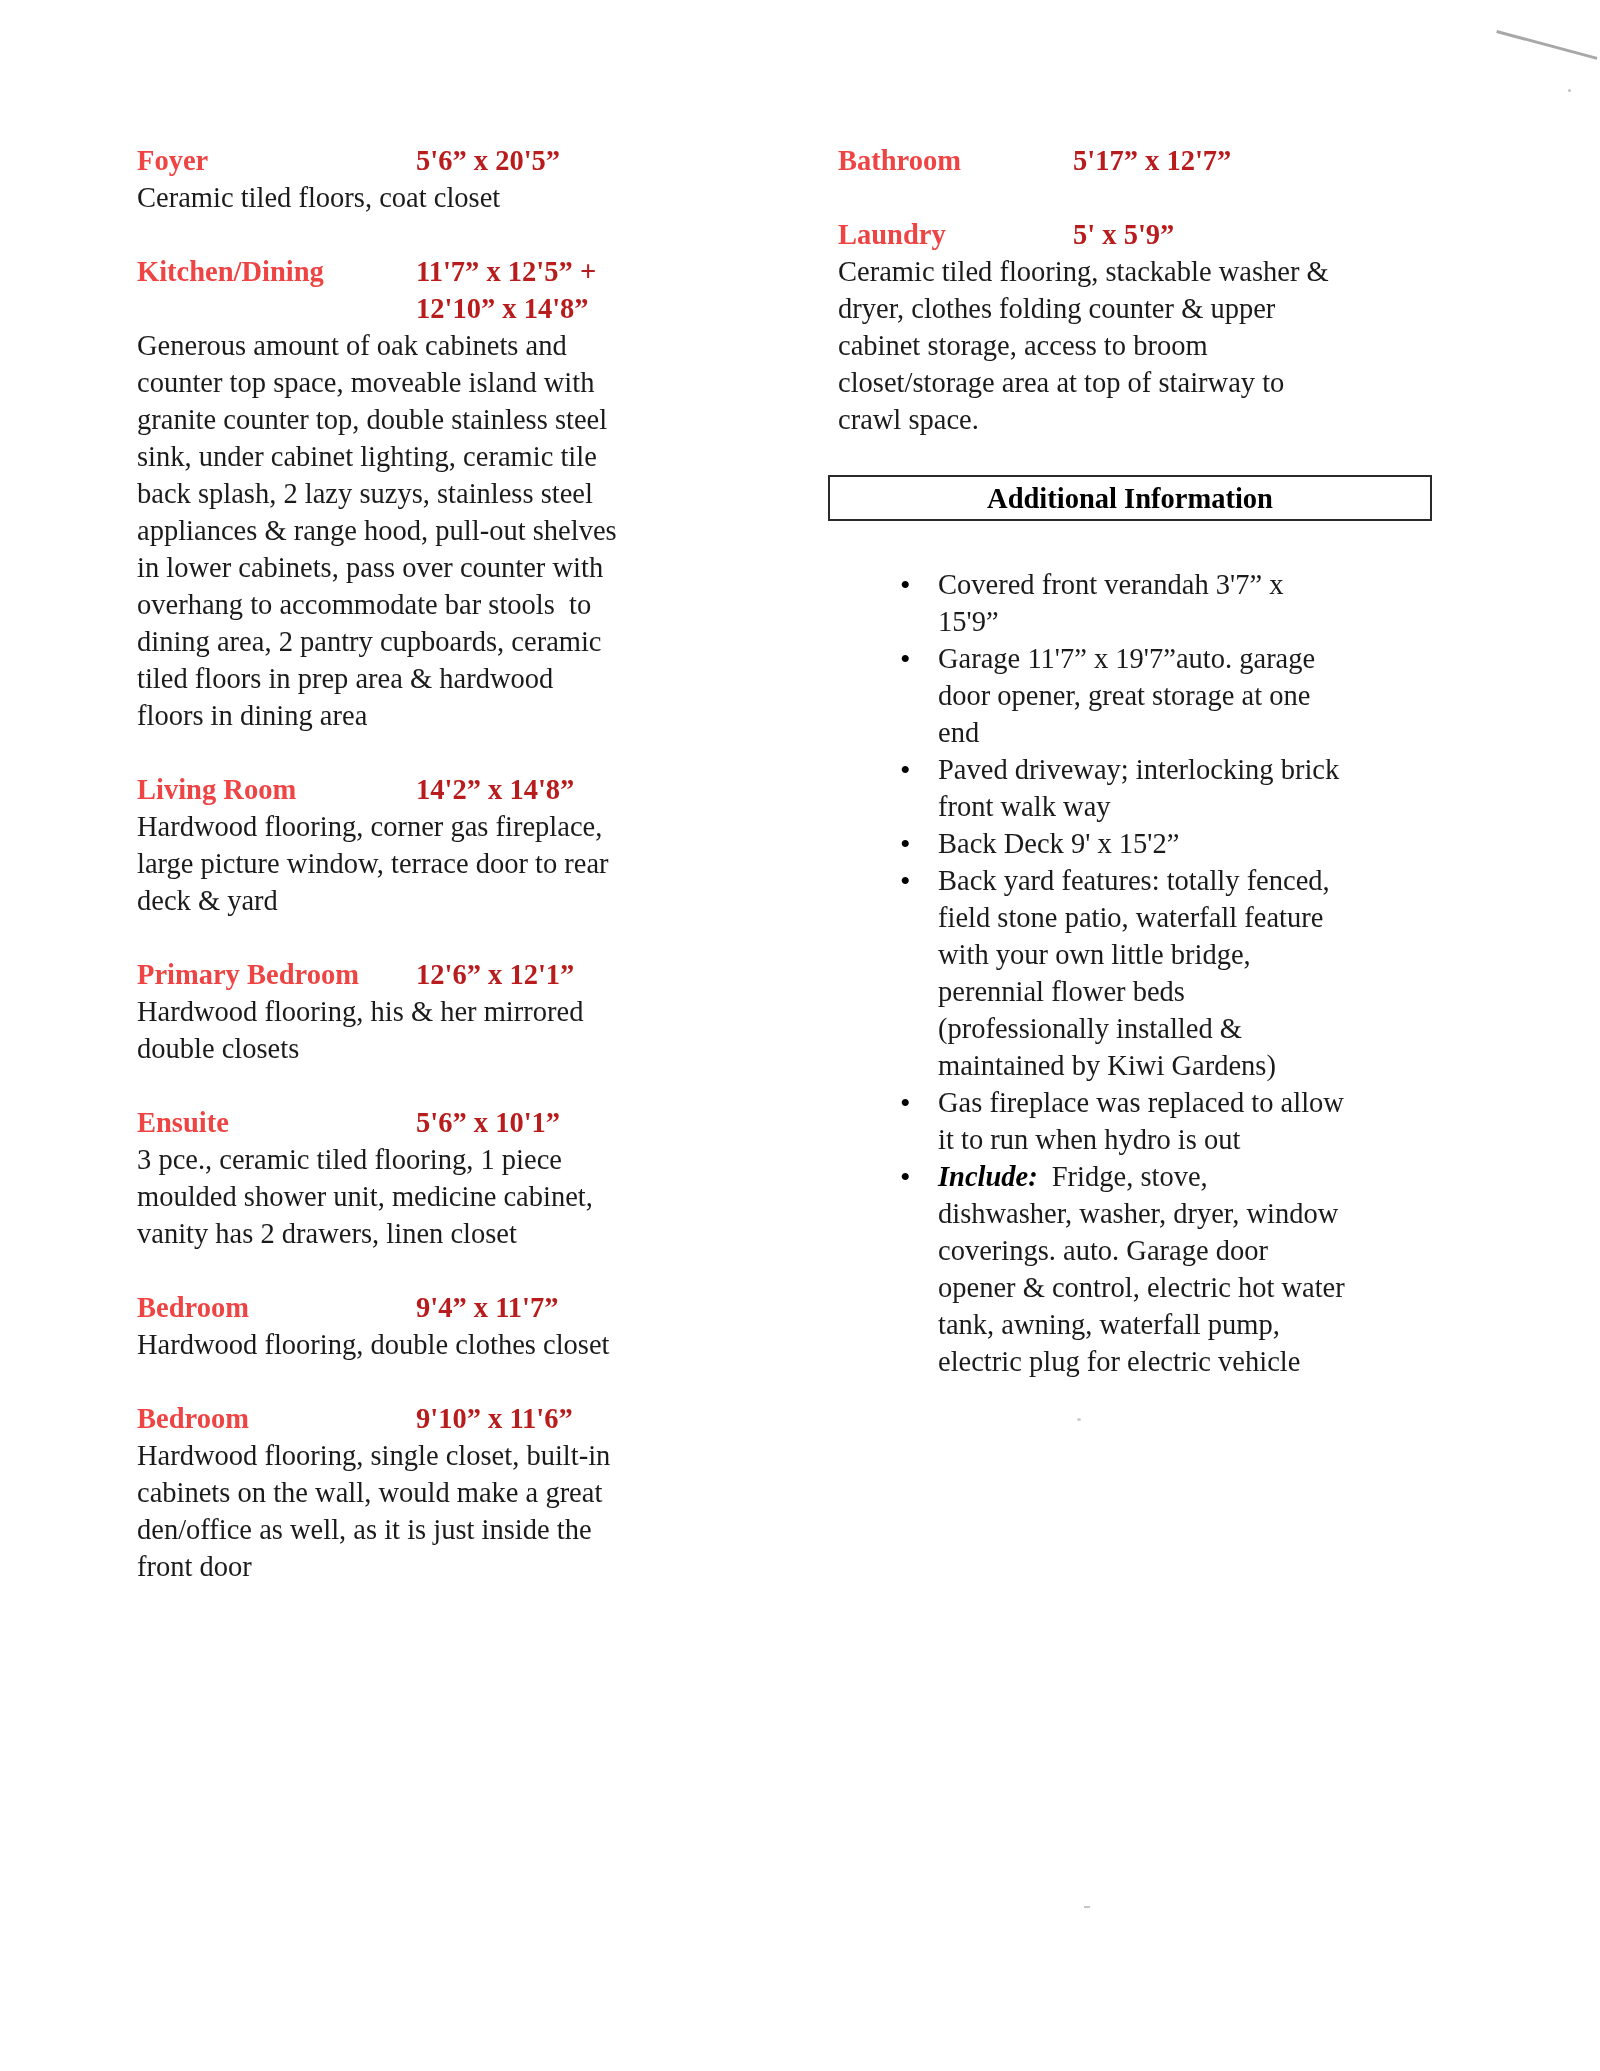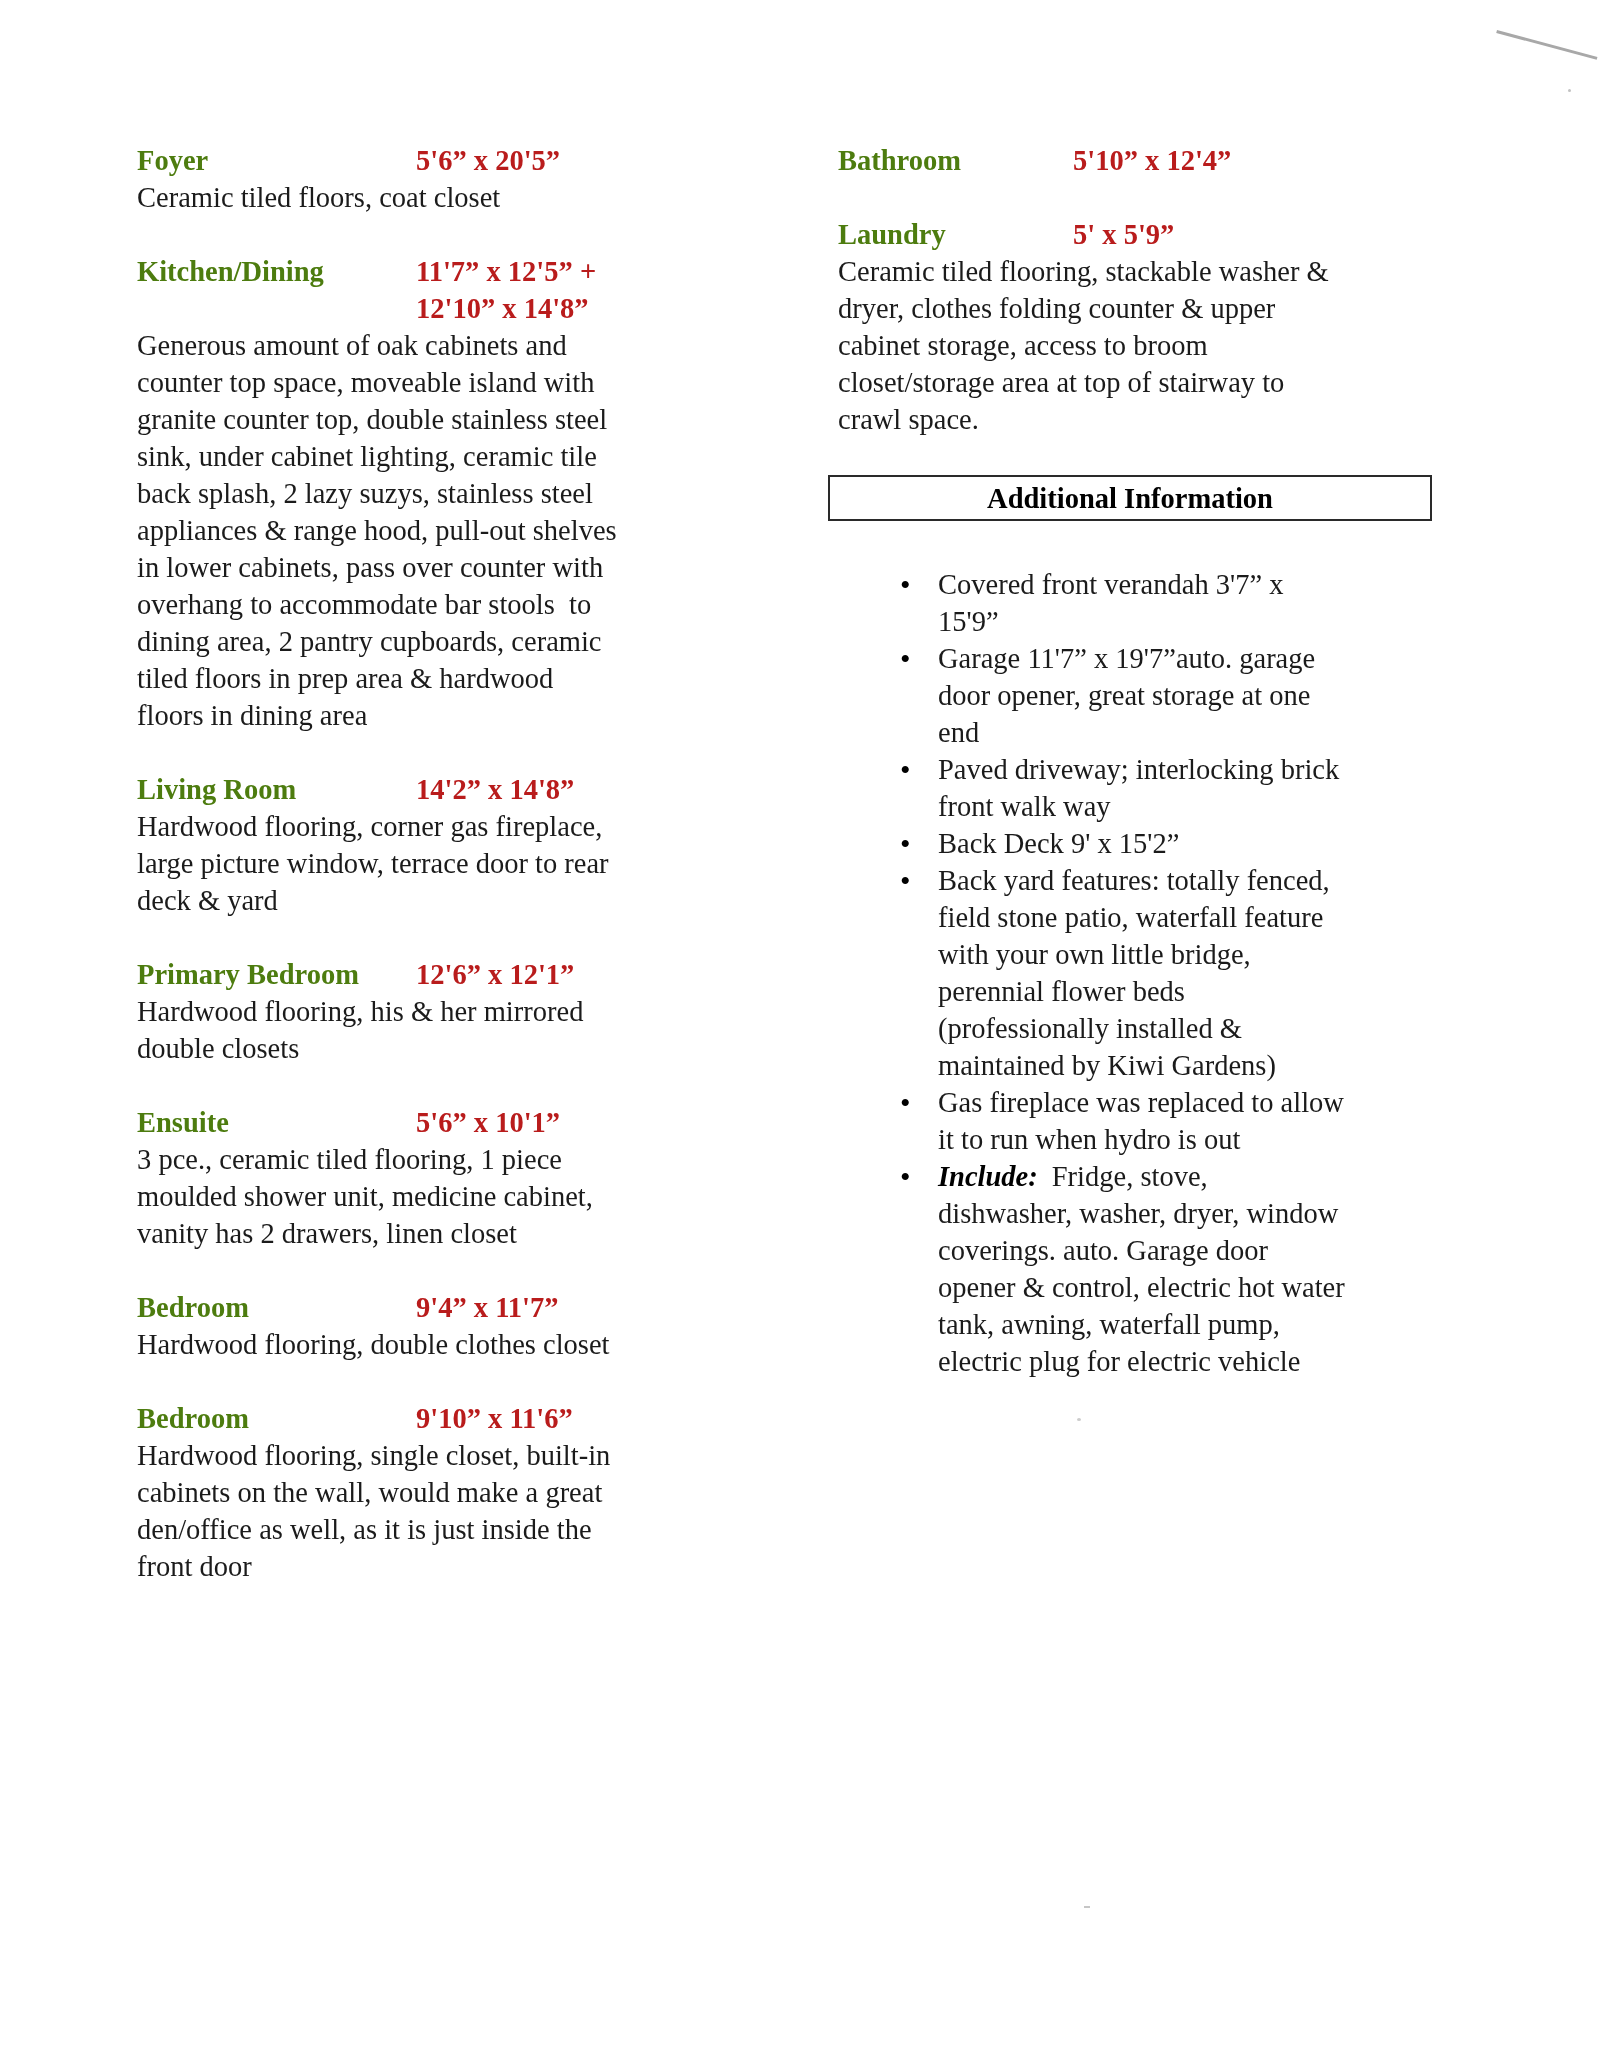--- a/index.html
+++ b/index.html
@@ -16,21 +16,21 @@
   }
   .col { position: absolute; top: 142px; }
   .col-left  { left: 137px; width: 488px; }
   .col-right { left: 838px; width: 510px; }
 
   .room { margin: 0 0 37px 0; }
   .room-header { display: flex; align-items: flex-start; }
   .room-name {
     flex: 0 0 auto;
     font-weight: bold;
-    color: #4d7c0f;
+    color: #ef4444;
   }
   .col-left  .room-name { width: 279px; }
   .col-right .room-name { width: 235px; }
   .room-dims {
     font-weight: bold;
     color: #b91c1c;
     white-space: pre-wrap;
   }
   .room-desc { margin: 0; white-space: pre-wrap; }
 
@@ -139,21 +139,21 @@
       <p class="room-desc">Hardwood flooring, single closet, built-in cabinets on the wall, would make a great den/office as well, as it is just inside the front door</p>
     </section>
 
   </div>
 
   <div class="col col-right">
 
     <section class="room">
       <div class="room-header">
         <span class="room-name">Bathroom</span>
-        <span class="room-dims">5'10” x 12'4”</span>
+        <span class="room-dims">5'17” x 12'7”</span>
       </div>
     </section>
 
     <section class="room">
       <div class="room-header">
         <span class="room-name">Laundry</span>
         <span class="room-dims">5' x 5'9”</span>
       </div>
       <p class="room-desc">Ceramic tiled flooring, stackable washer &amp; dryer, clothes folding counter &amp; upper cabinet storage, access to broom closet/storage area at top of stairway to crawl space.</p>
     </section>

